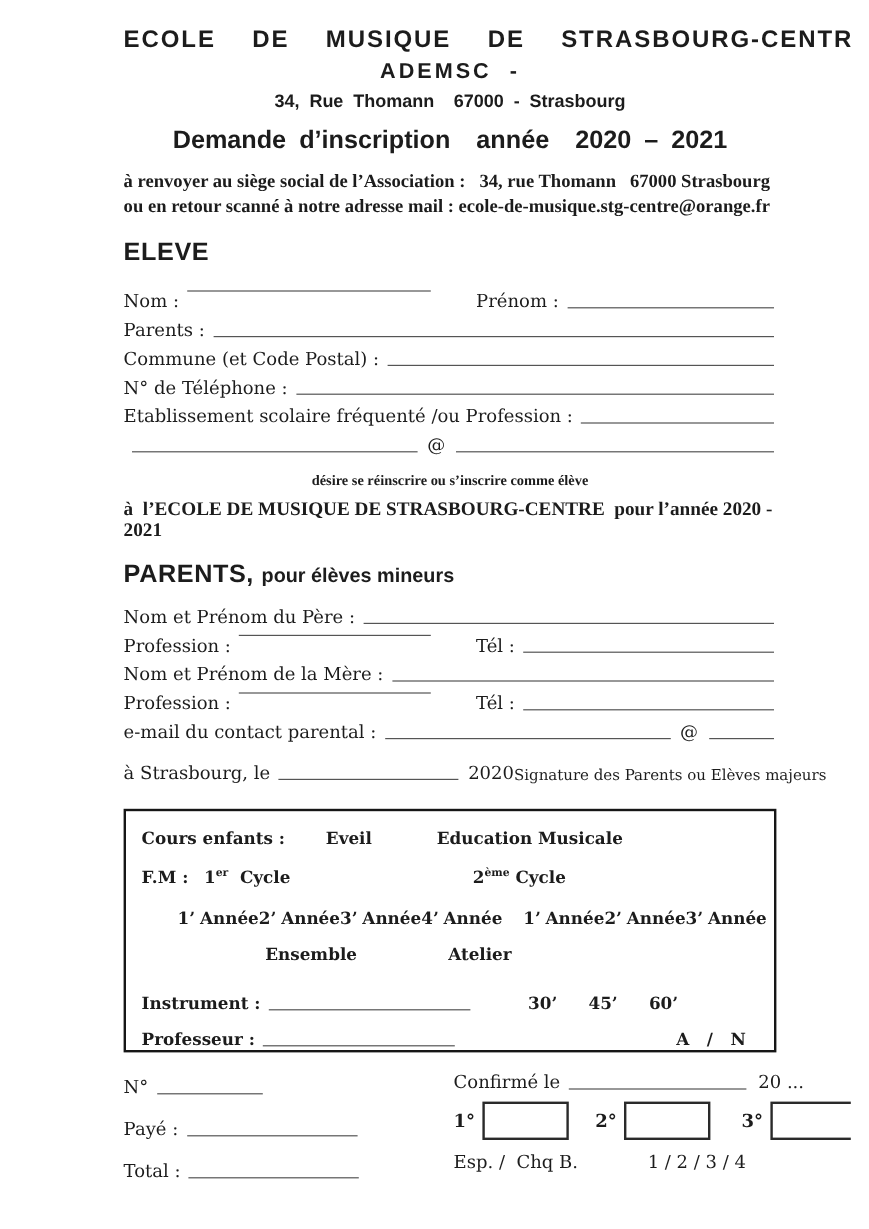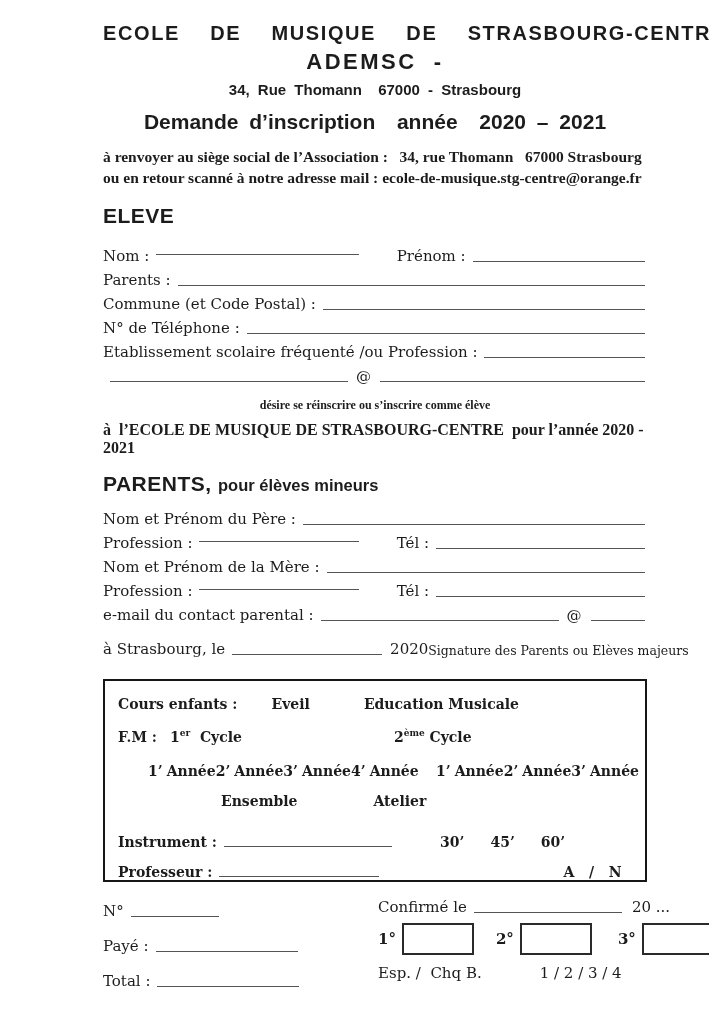--- a/index.html
+++ b/index.html
@@ -6,39 +6,39 @@
   .page {
     width:672px; height:1024px; background:#ffffff; color:#1c1c1c;
     box-sizing:border-box; padding:22px 62px 0 66px; position:relative;
     font-family:"DejaVu Serif", serif; overflow:hidden;margin-left:37px;
   }
 
   
   .t1 { text-align:center; font-family:"Liberation Sans",sans-serif; font-weight:bold;
         font-size:20px; line-height:1.1; letter-spacing:1.6px; word-spacing:8px; white-space:pre; }
   .t2 { text-align:center; font-family:"Liberation Sans",sans-serif; font-weight:bold;
-        font-size:22px; letter-spacing:2.5px; margin-top:5px; white-space:pre; }
+        font-size:18px; letter-spacing:2.5px; margin-top:5px; white-space:pre; }
   .t3 { text-align:center; font-family:"Liberation Sans",sans-serif; font-weight:bold;
         font-size:15px; word-spacing:4px; margin-top:6px; white-space:pre; }
   .t4 { text-align:center; font-family:"Liberation Sans",sans-serif; font-weight:bold;
         font-size:21px; word-spacing:5px; margin-top:12px; white-space:pre; }
 
   .intro { margin-top:13px; font-family:"Liberation Serif",serif; font-weight:bold;
            font-size:15.5px; line-height:1.35; white-space:pre-wrap; }
 
   .sec-h { font-family:"Liberation Sans",sans-serif; font-weight:bold; font-size:21px;
            margin-top:15px; letter-spacing:0.5px; }
   .sec-h .sub { font-size:16.5px; letter-spacing:0; }
 
   
   .rows { margin-top:13px; }
   .frow { display:flex; align-items:flex-end; height:24px; font-size:15px; }
   .lbl  { white-space:pre; flex:none; }
   .line { flex:1; border-bottom:1px solid #555; margin:0 2px 3px 7px; min-width:20px; }
-  .col-l { width:47.5%; display:flex; align-items:center; }
+  .col-l { width:47.5%; display:flex; align-items:flex-start; }
   .col-r { width:46%; margin-left:6.5%; display:flex; align-items:flex-end; }
   .at { margin:0 2px 0 6px; flex:none; }
   .line.email1 { flex:none; width:238px; }
   .line.email2 { flex:1; }
 
   .decl1 { margin-top:13px; text-align:center; font-family:"Liberation Serif",serif;
            font-weight:bold; font-size:12px; }
   .decl2 { margin-top:8px; font-family:"Liberation Serif",serif; font-weight:bold;
            font-size:16px; white-space:pre-wrap; }
 

